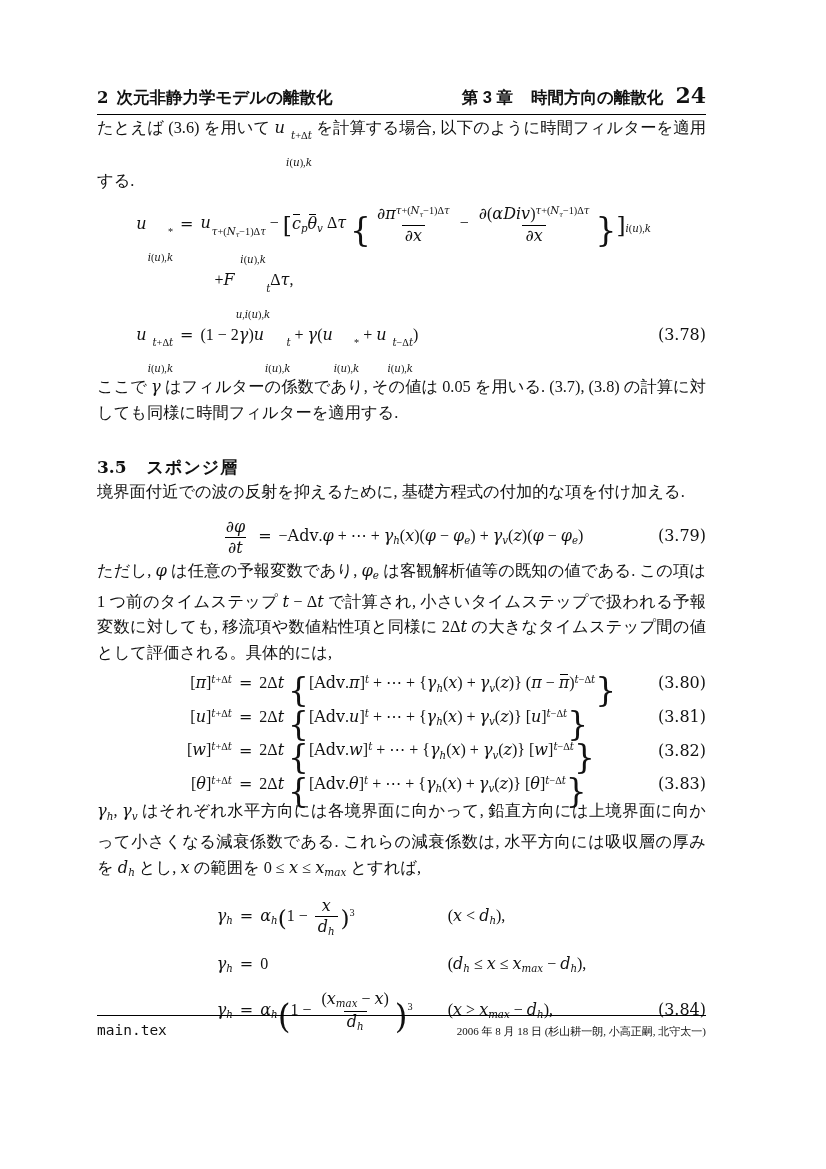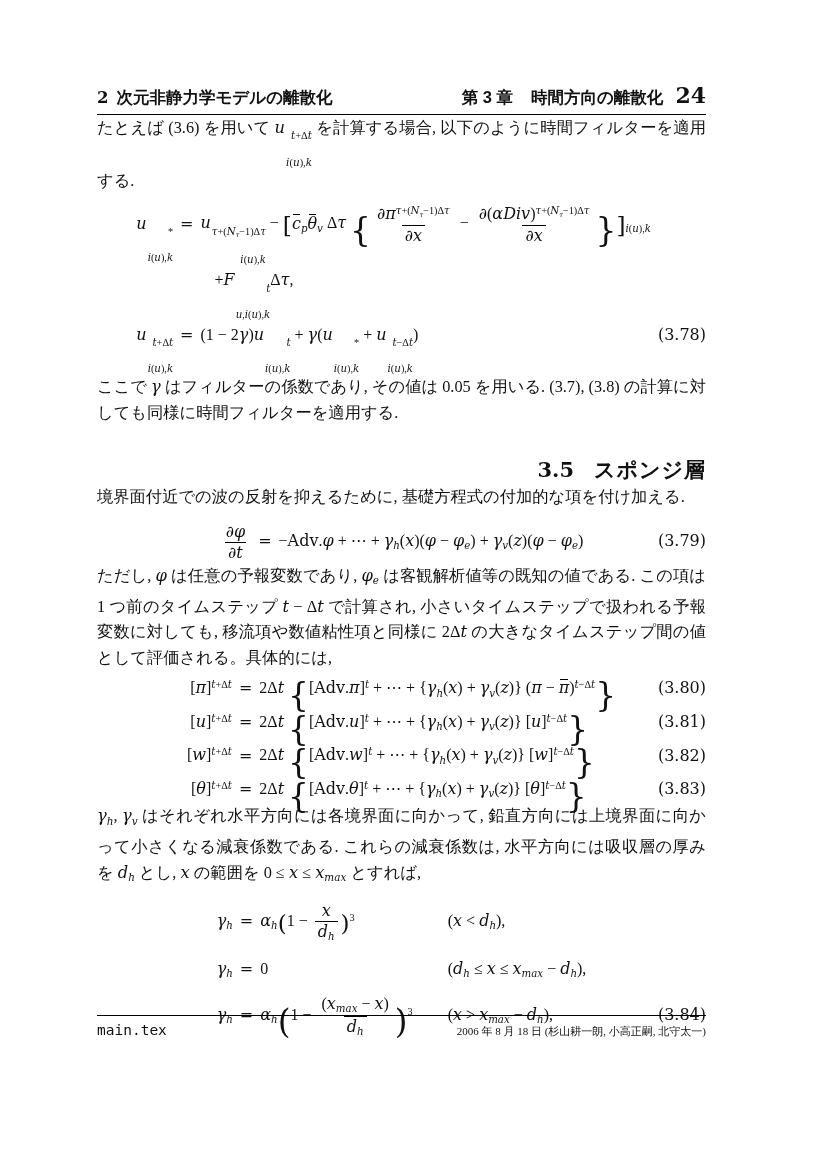--- a/index.html
+++ b/index.html
@@ -28,22 +28,22 @@
   
   p.body{margin:0;line-height:25.5px;text-align:justify;}
   .mt-p1{margin-top:33px;}
   .mt-p2{margin-top:27px;}
   .mt-p3{margin-top:37px;}
   .mt-p4{margin-top:9px;}
   .mt-p5{margin-top:11px;}
   .mt-p6{margin-top:21px;}
   h2.sec{
     margin:31px 0 0 0;
-    font-size:21px;
-    display:flex;gap:20px;align-items:baseline;justify-content:flex-end;
+    font-size:17px;
+    display:flex;gap:20px;align-items:baseline;
   }
   h2.sec .snum{font-family:"DejaVu Serif",serif;font-weight:700;}
   h2.sec .stitle{font-family:"Liberation Sans",sans-serif;font-weight:700;letter-spacing:1px;}
   
   .eq{margin-top:12px;}
   .mt-e378{margin-top:11px;}
   .mt-e379{margin-top:12px;}
   .mt-e380{margin-top:8px;margin-bottom:4px;}
   .mt-e384{margin-top:10px;}
   .eqgrid{

